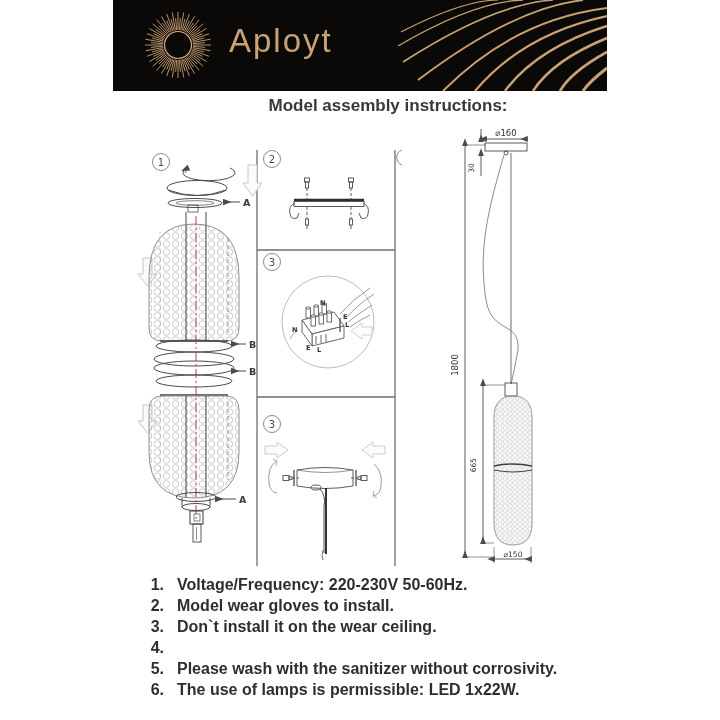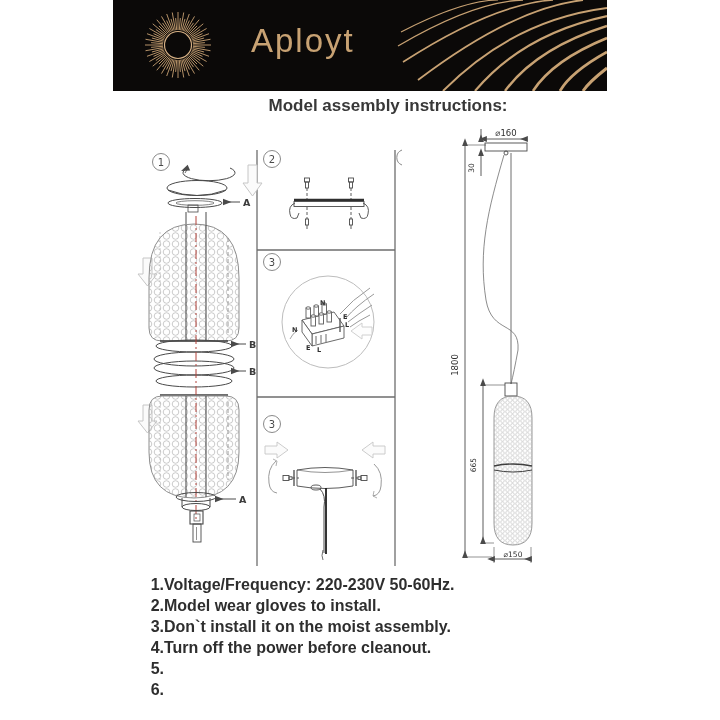--- a/index.html
+++ b/index.html
@@ -6,32 +6,32 @@
   body{
     width:720px;height:720px;position:relative;background:#ffffff;
     font-family:"Liberation Sans","DejaVu Sans",sans-serif;overflow:hidden;
   }
   .banner{
     position:absolute;left:113px;top:0;width:494px;height:91px;
     background:#0b0908;overflow:hidden;
   }
   .banner svg{position:absolute;left:0;top:0;}
   .brand-text{
-    position:absolute;left:138px;top:22px;color:#c8a273;
+    position:absolute;left:116px;top:22px;color:#c8a273;
     font-size:33px;letter-spacing:2px;font-weight:400;
   }
   .title-block{
     position:absolute;left:0;top:96px;width:704px;text-align:center;
     color:#383838;font-size:17px;font-weight:600;line-height:20px;padding-left:36px;
   }
   .diagram-svg{position:absolute;left:0;top:0;width:720px;height:720px;}
   .footer-list{position:absolute;left:140px;top:574px;width:470px;}
   .footer-row{display:flex;color:#2e2e2e;font-size:16px;font-weight:600;line-height:21px;}
   .footer-num{width:24px;text-align:right;flex:0 0 24px;}
-  .footer-text{white-space:nowrap;}
+  .footer-text{margin-left:13px;white-space:nowrap;}
   text{font-family:"DejaVu Sans",sans-serif;}
 </style>
 </head>
 <body>
 
 <div class="banner">
   <svg width="494" height="91" viewBox="0 0 494 91">
 
     <g>
       <g stroke="#c8a273" stroke-width="0.9">
@@ -379,25 +379,26 @@
   <div class="footer-row">
     <span class="footer-num">1.</span>
     <span class="footer-text">Voltage/Frequency: 220-230V 50-60Hz.</span>
   </div>
   <div class="footer-row">
     <span class="footer-num">2.</span>
     <span class="footer-text">Model wear gloves to install.</span>
   </div>
   <div class="footer-row">
     <span class="footer-num">3.</span>
-    <span class="footer-text">Don`t install it on the moist assembly.</span>
+    <span class="footer-text">Don`t install it on the wear ceiling.</span>
   </div>
   <div class="footer-row">
     <span class="footer-num">4.</span>
-    <span class="footer-text">Turn off the power before cleanout.</span>
   </div>
   <div class="footer-row">
     <span class="footer-num">5.</span>
+    <span class="footer-text">Please wash with the sanitizer without corrosivity.</span>
   </div>
   <div class="footer-row">
     <span class="footer-num">6.</span>
+    <span class="footer-text">The use of lamps is permissible: LED 1x22W.</span>
   </div>
 </div>
 
 </body></html>

